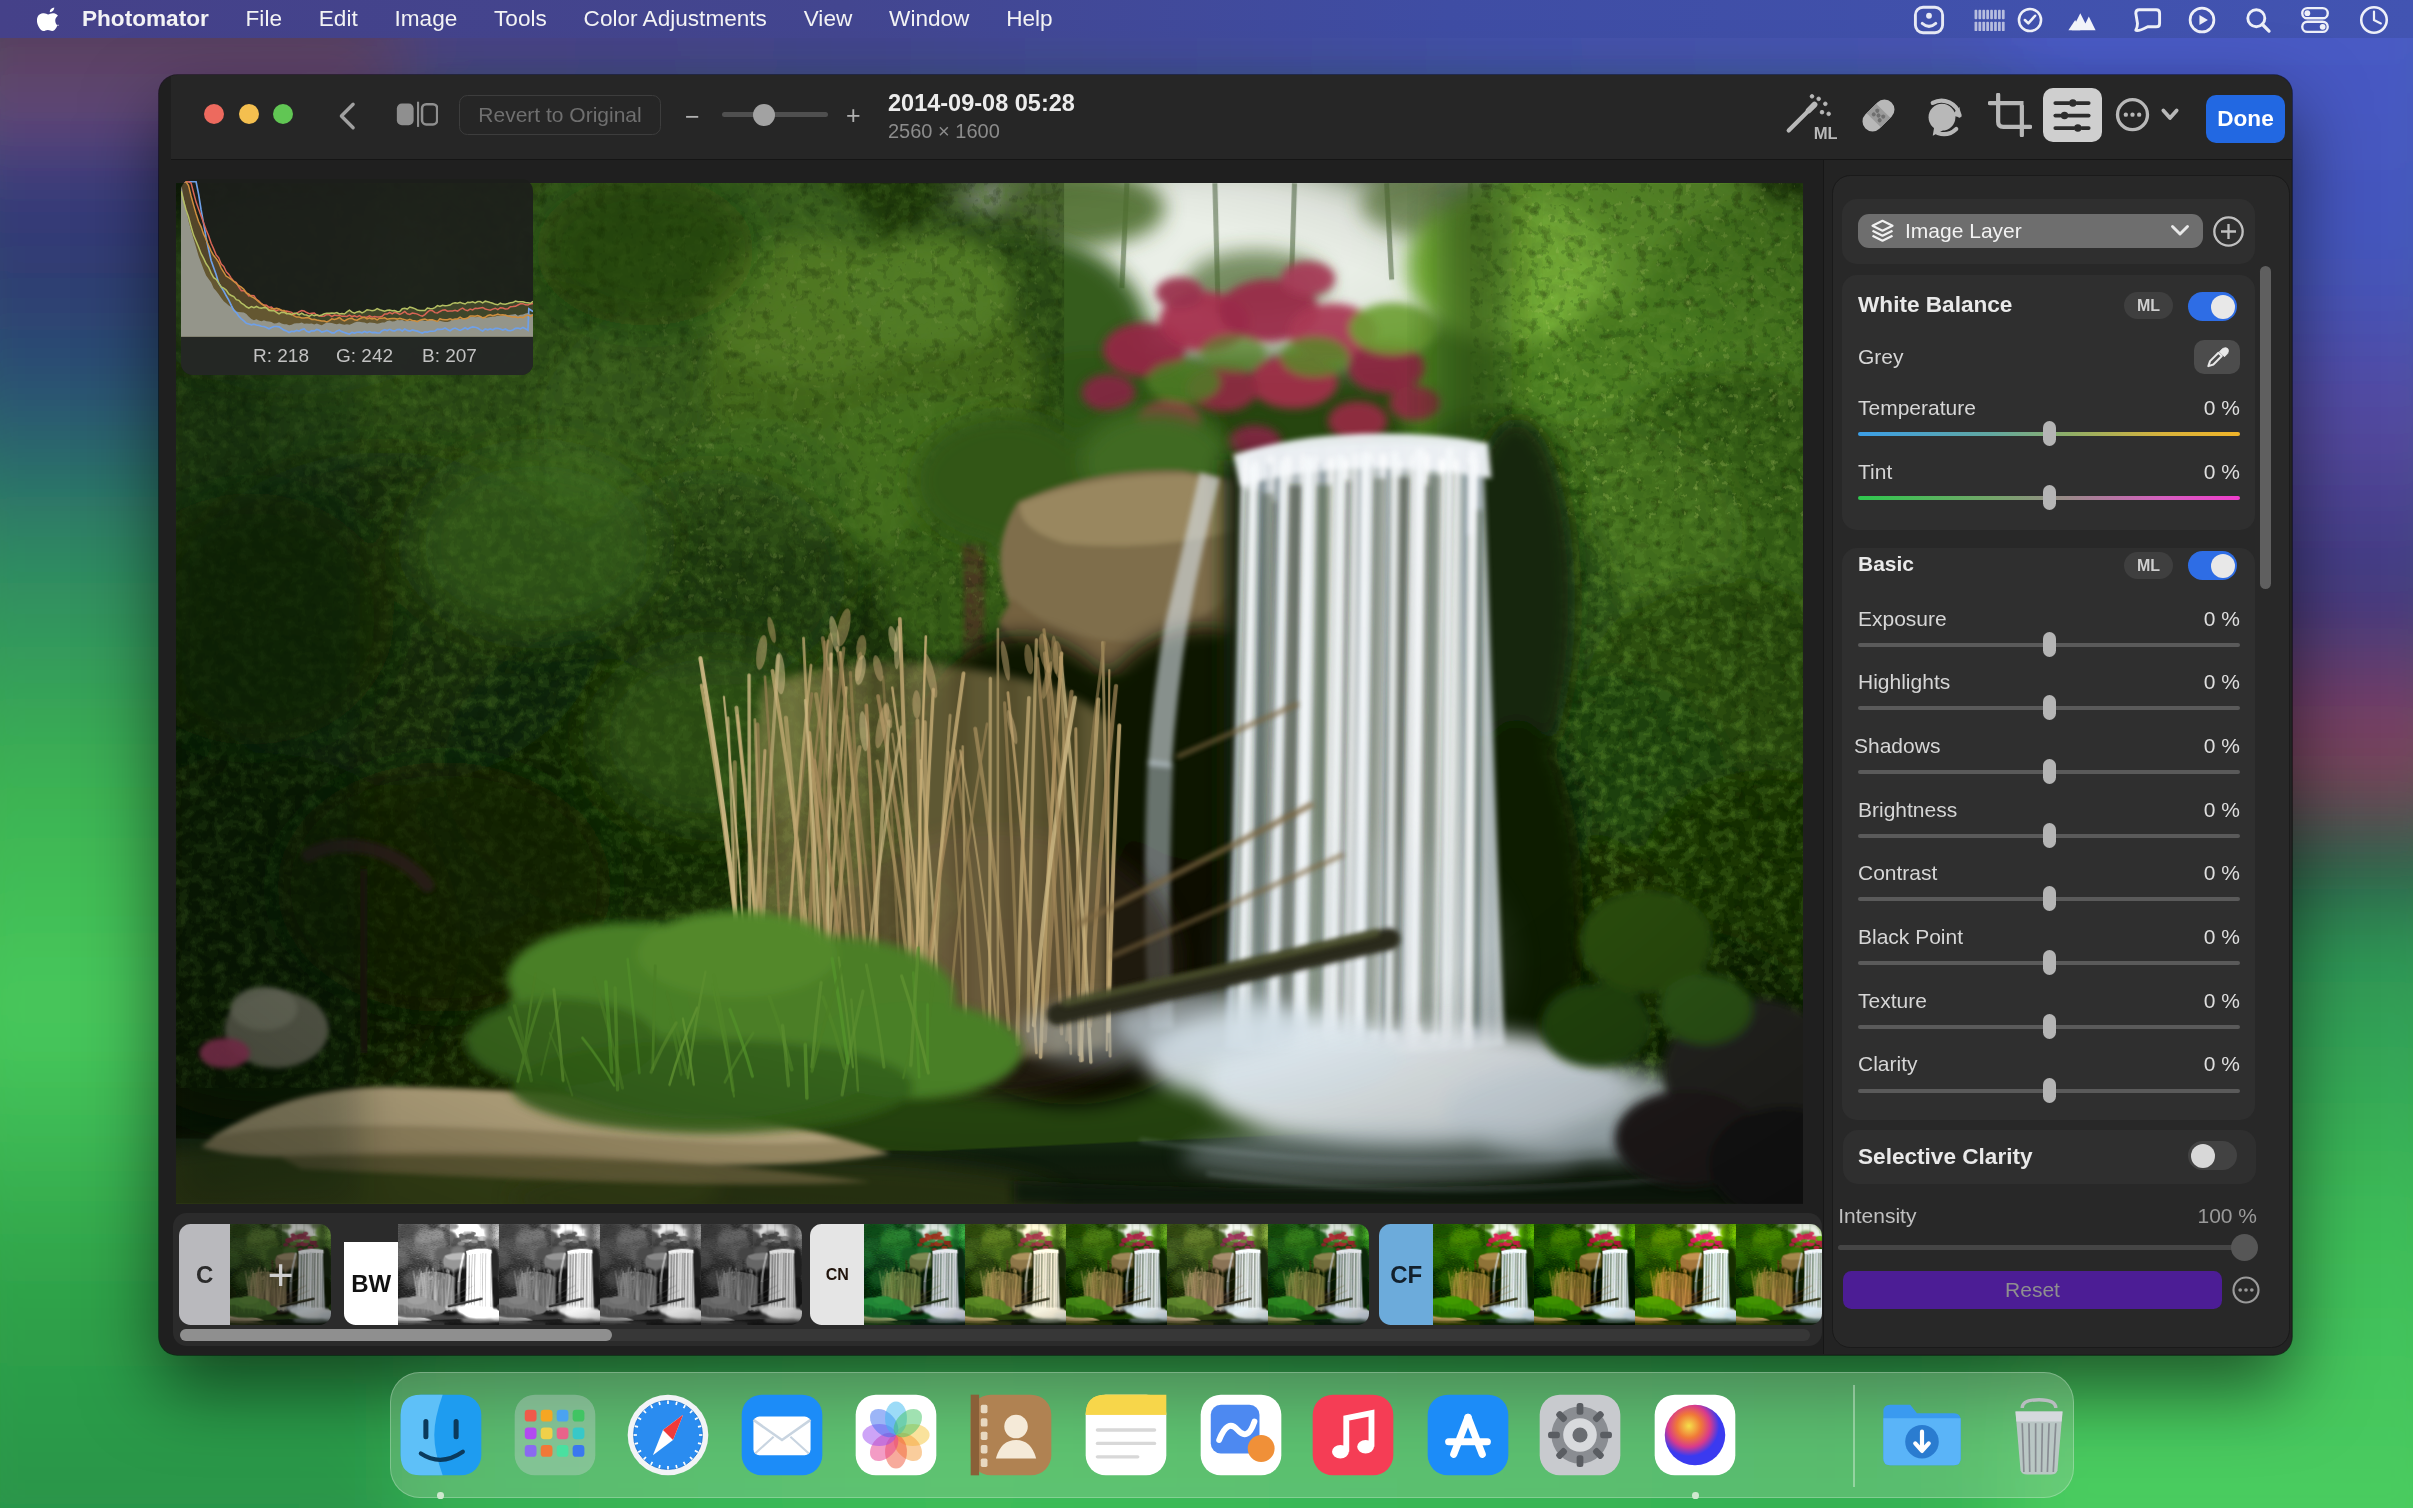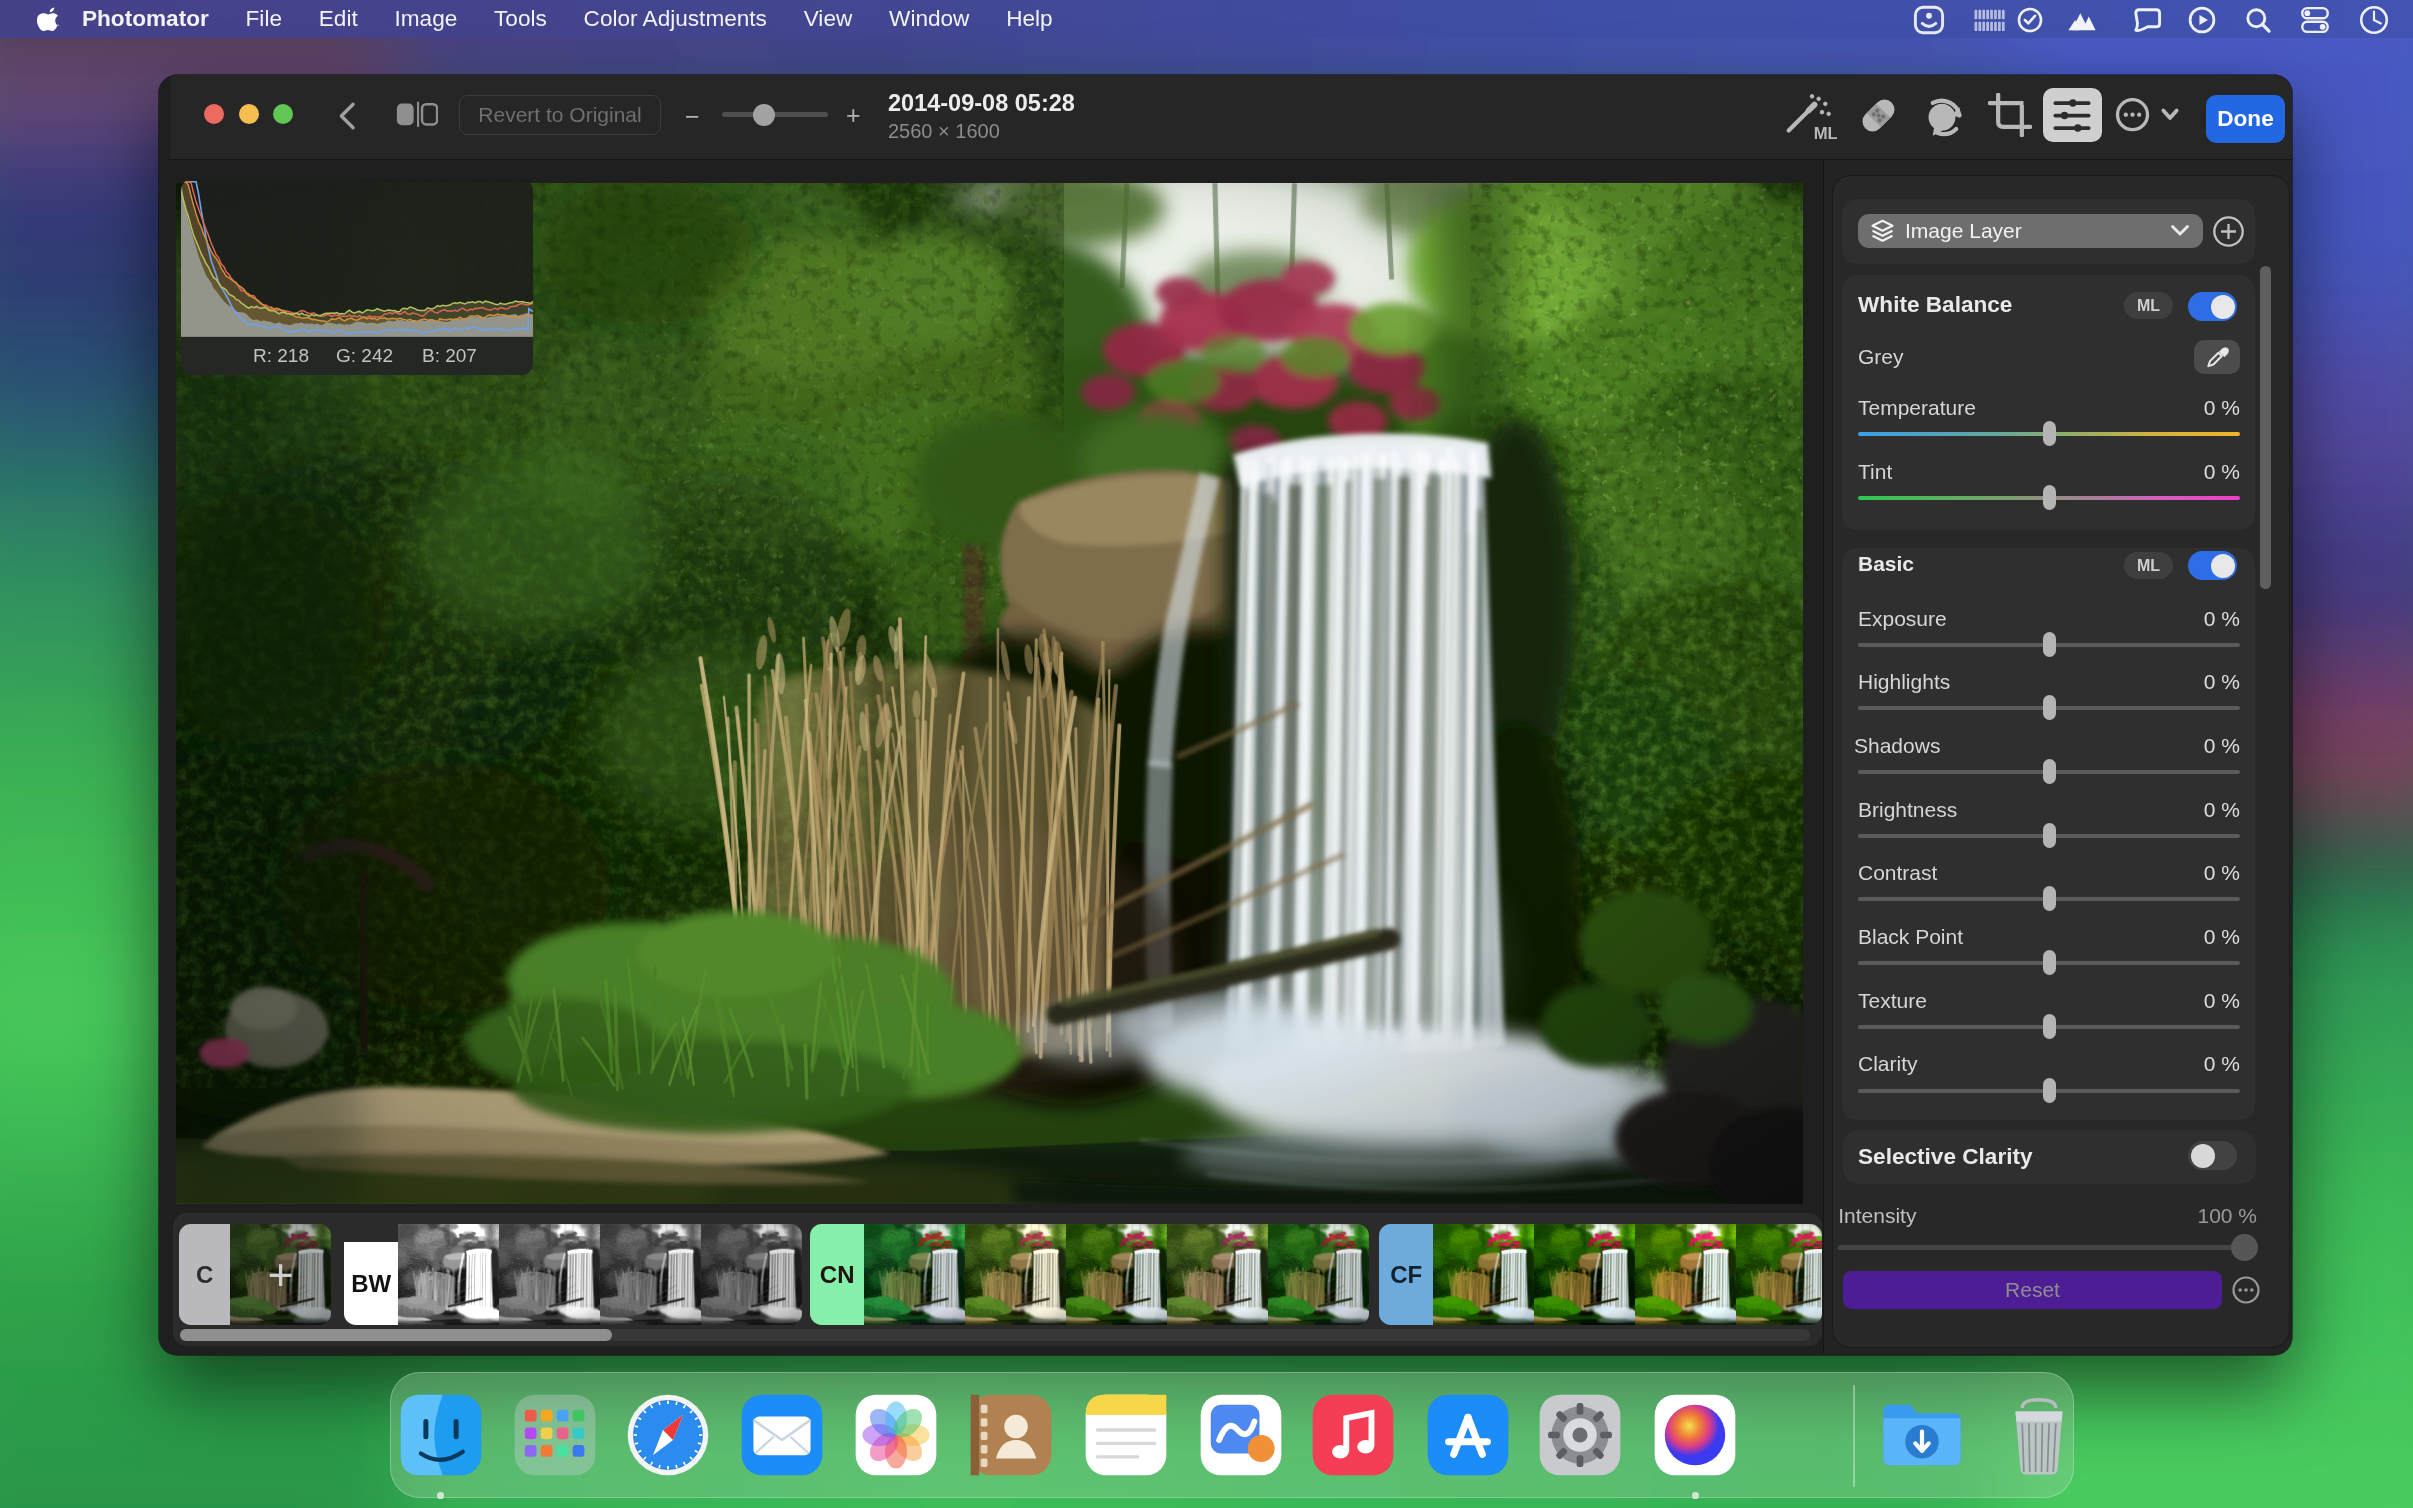--- a/index.html
+++ b/index.html
@@ -817,21 +817,21 @@
             <use href="#photo"></use>
           </svg>
           <svg width="101" height="101" viewBox="440 0 1218 1218" preserveAspectRatio="xMidYMid slice" style="flex:0 0 auto;filter:grayscale(1);">
             <use href="#photo"></use>
           </svg>
           <svg width="101" height="101" viewBox="440 0 1218 1218" preserveAspectRatio="xMidYMid slice" style="flex:0 0 auto;filter:grayscale(1) brightness(0.92);">
             <use href="#photo"></use>
           </svg>
         </div>
         <div style="position:absolute;left:637px;top:11px;height:101px;border-radius:11.7px;overflow:hidden;display:flex;">
-          <div style="flex:0 0 54px;background:#86efac;color:#20130b;font-weight:bold;font-size:24px;display:flex;align-items:center;justify-content:center;">CN</div>
+          <div style="flex:0 0 54px;background:#e5e5e5;color:#20130b;font-weight:bold;font-size:16px;display:flex;align-items:center;justify-content:center;">CN</div>
           <svg width="101" height="101" viewBox="440 0 1218 1218" preserveAspectRatio="xMidYMid slice" style="flex:0 0 auto;filter:hue-rotate(28deg) saturate(1.15) brightness(0.97);">
             <use href="#photo"></use>
           </svg>
           <svg width="101" height="101" viewBox="440 0 1218 1218" preserveAspectRatio="xMidYMid slice" style="flex:0 0 auto;filter:sepia(0.3) saturate(1.35) brightness(1.02);">
             <use href="#photo"></use>
           </svg>
           <svg width="101" height="101" viewBox="440 0 1218 1218" preserveAspectRatio="xMidYMid slice" style="flex:0 0 auto;filter:saturate(1.15) contrast(1.06);">
             <use href="#photo"></use>
           </svg>
           <svg width="101" height="101" viewBox="440 0 1218 1218" preserveAspectRatio="xMidYMid slice" style="flex:0 0 auto;filter:brightness(1.06) saturate(0.9) hue-rotate(-8deg);">

